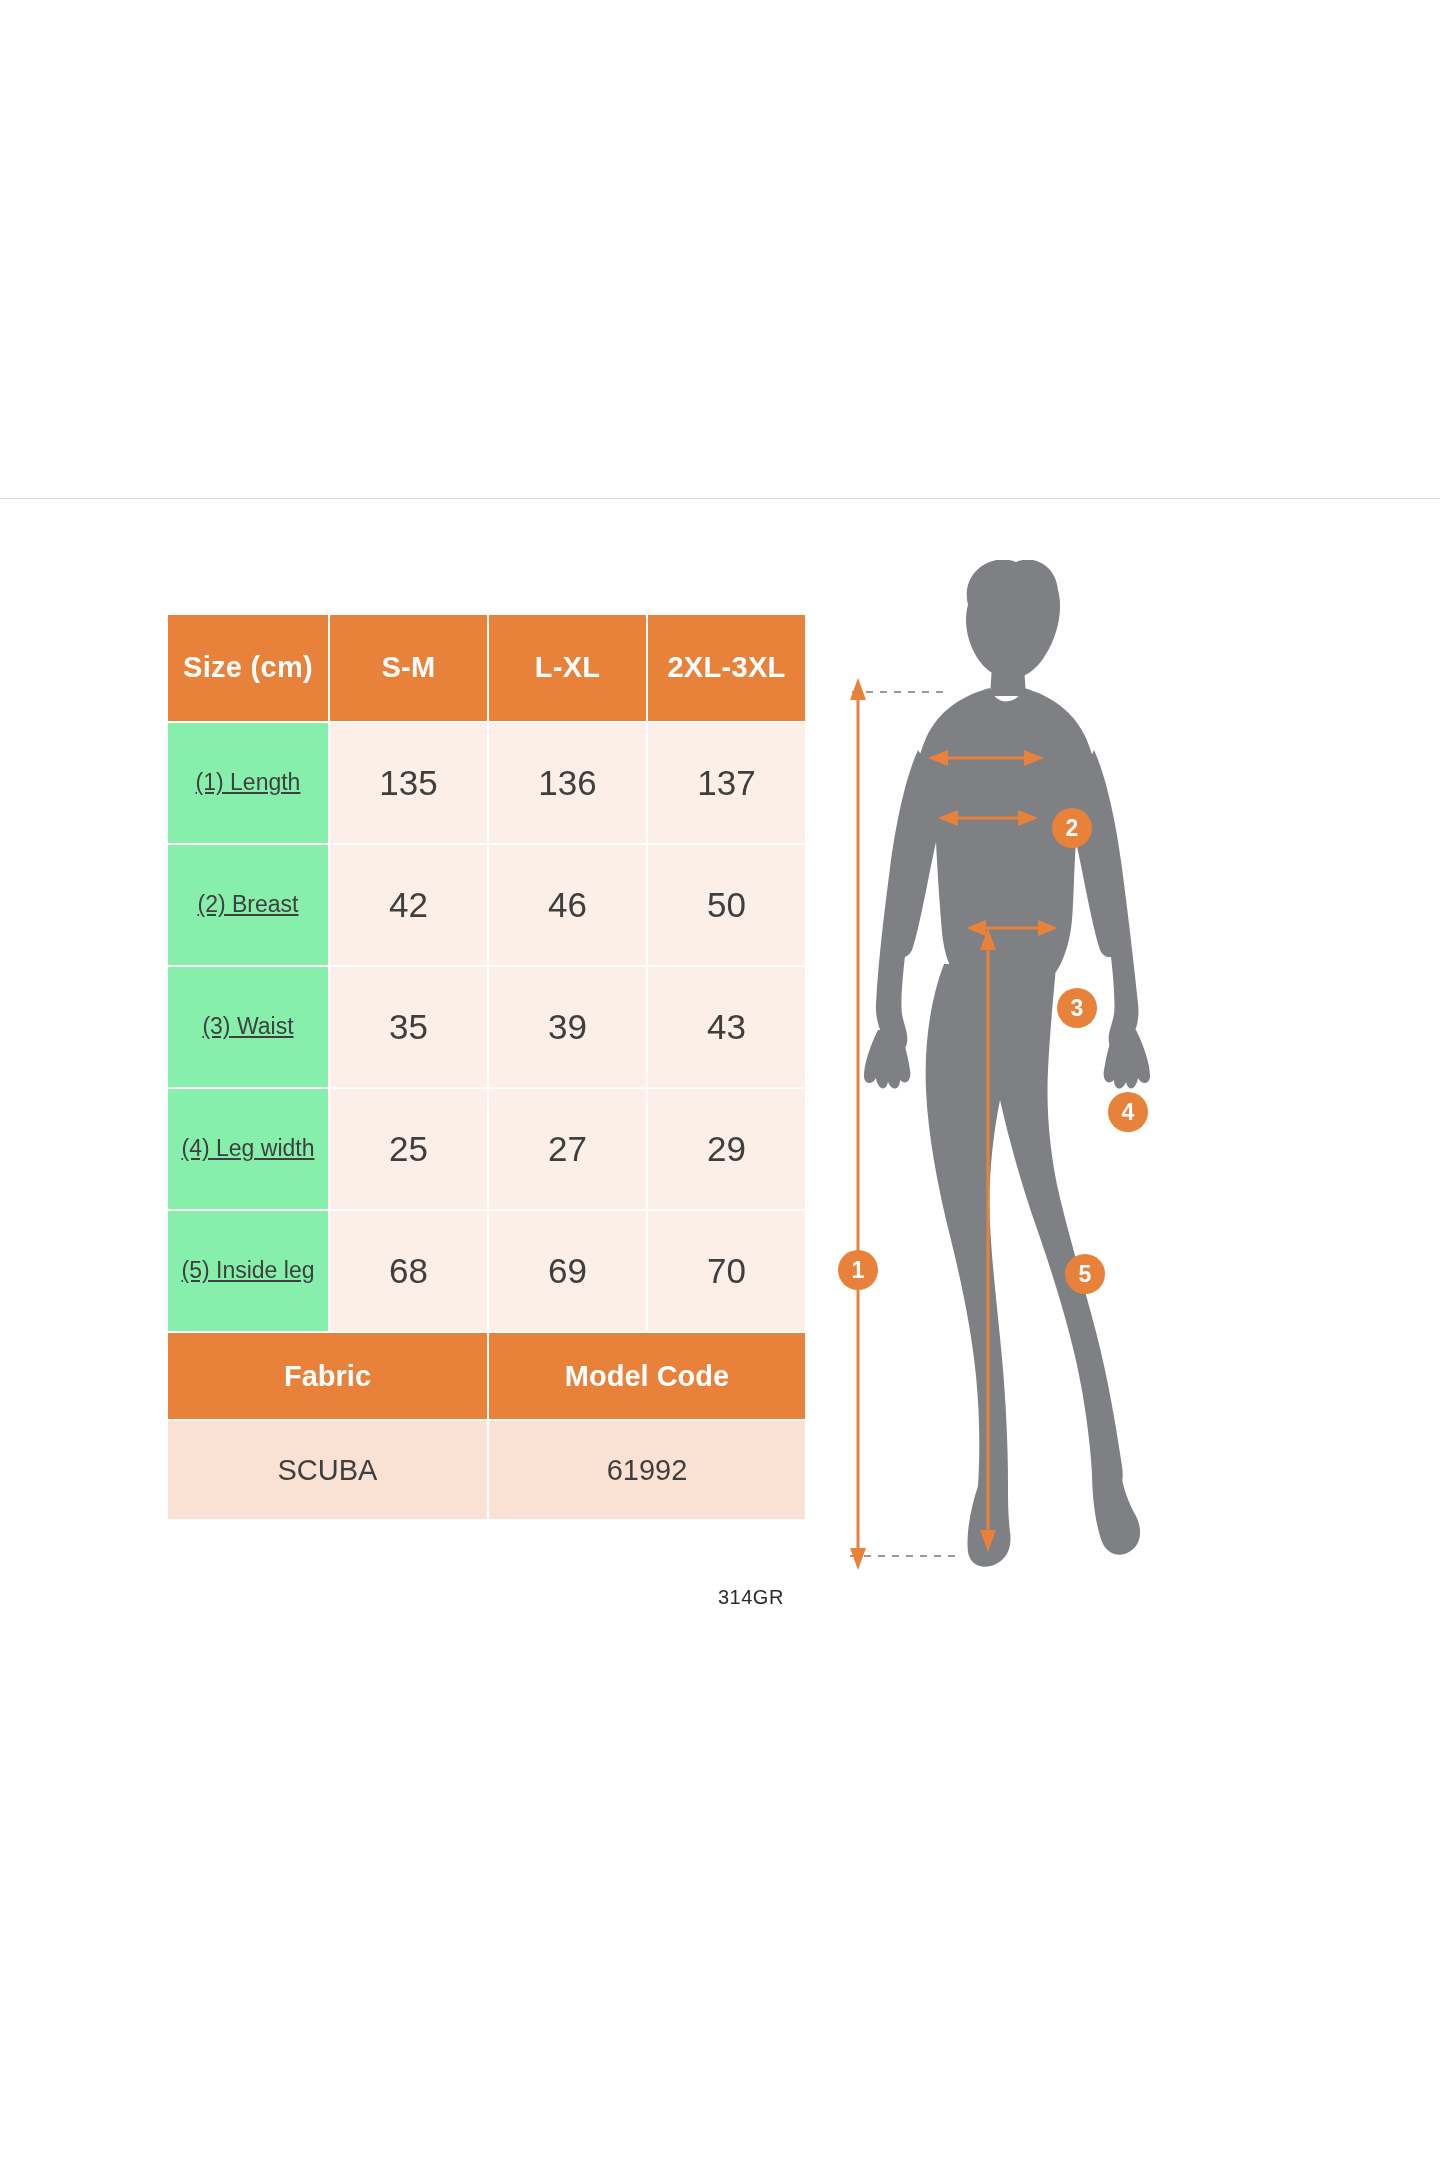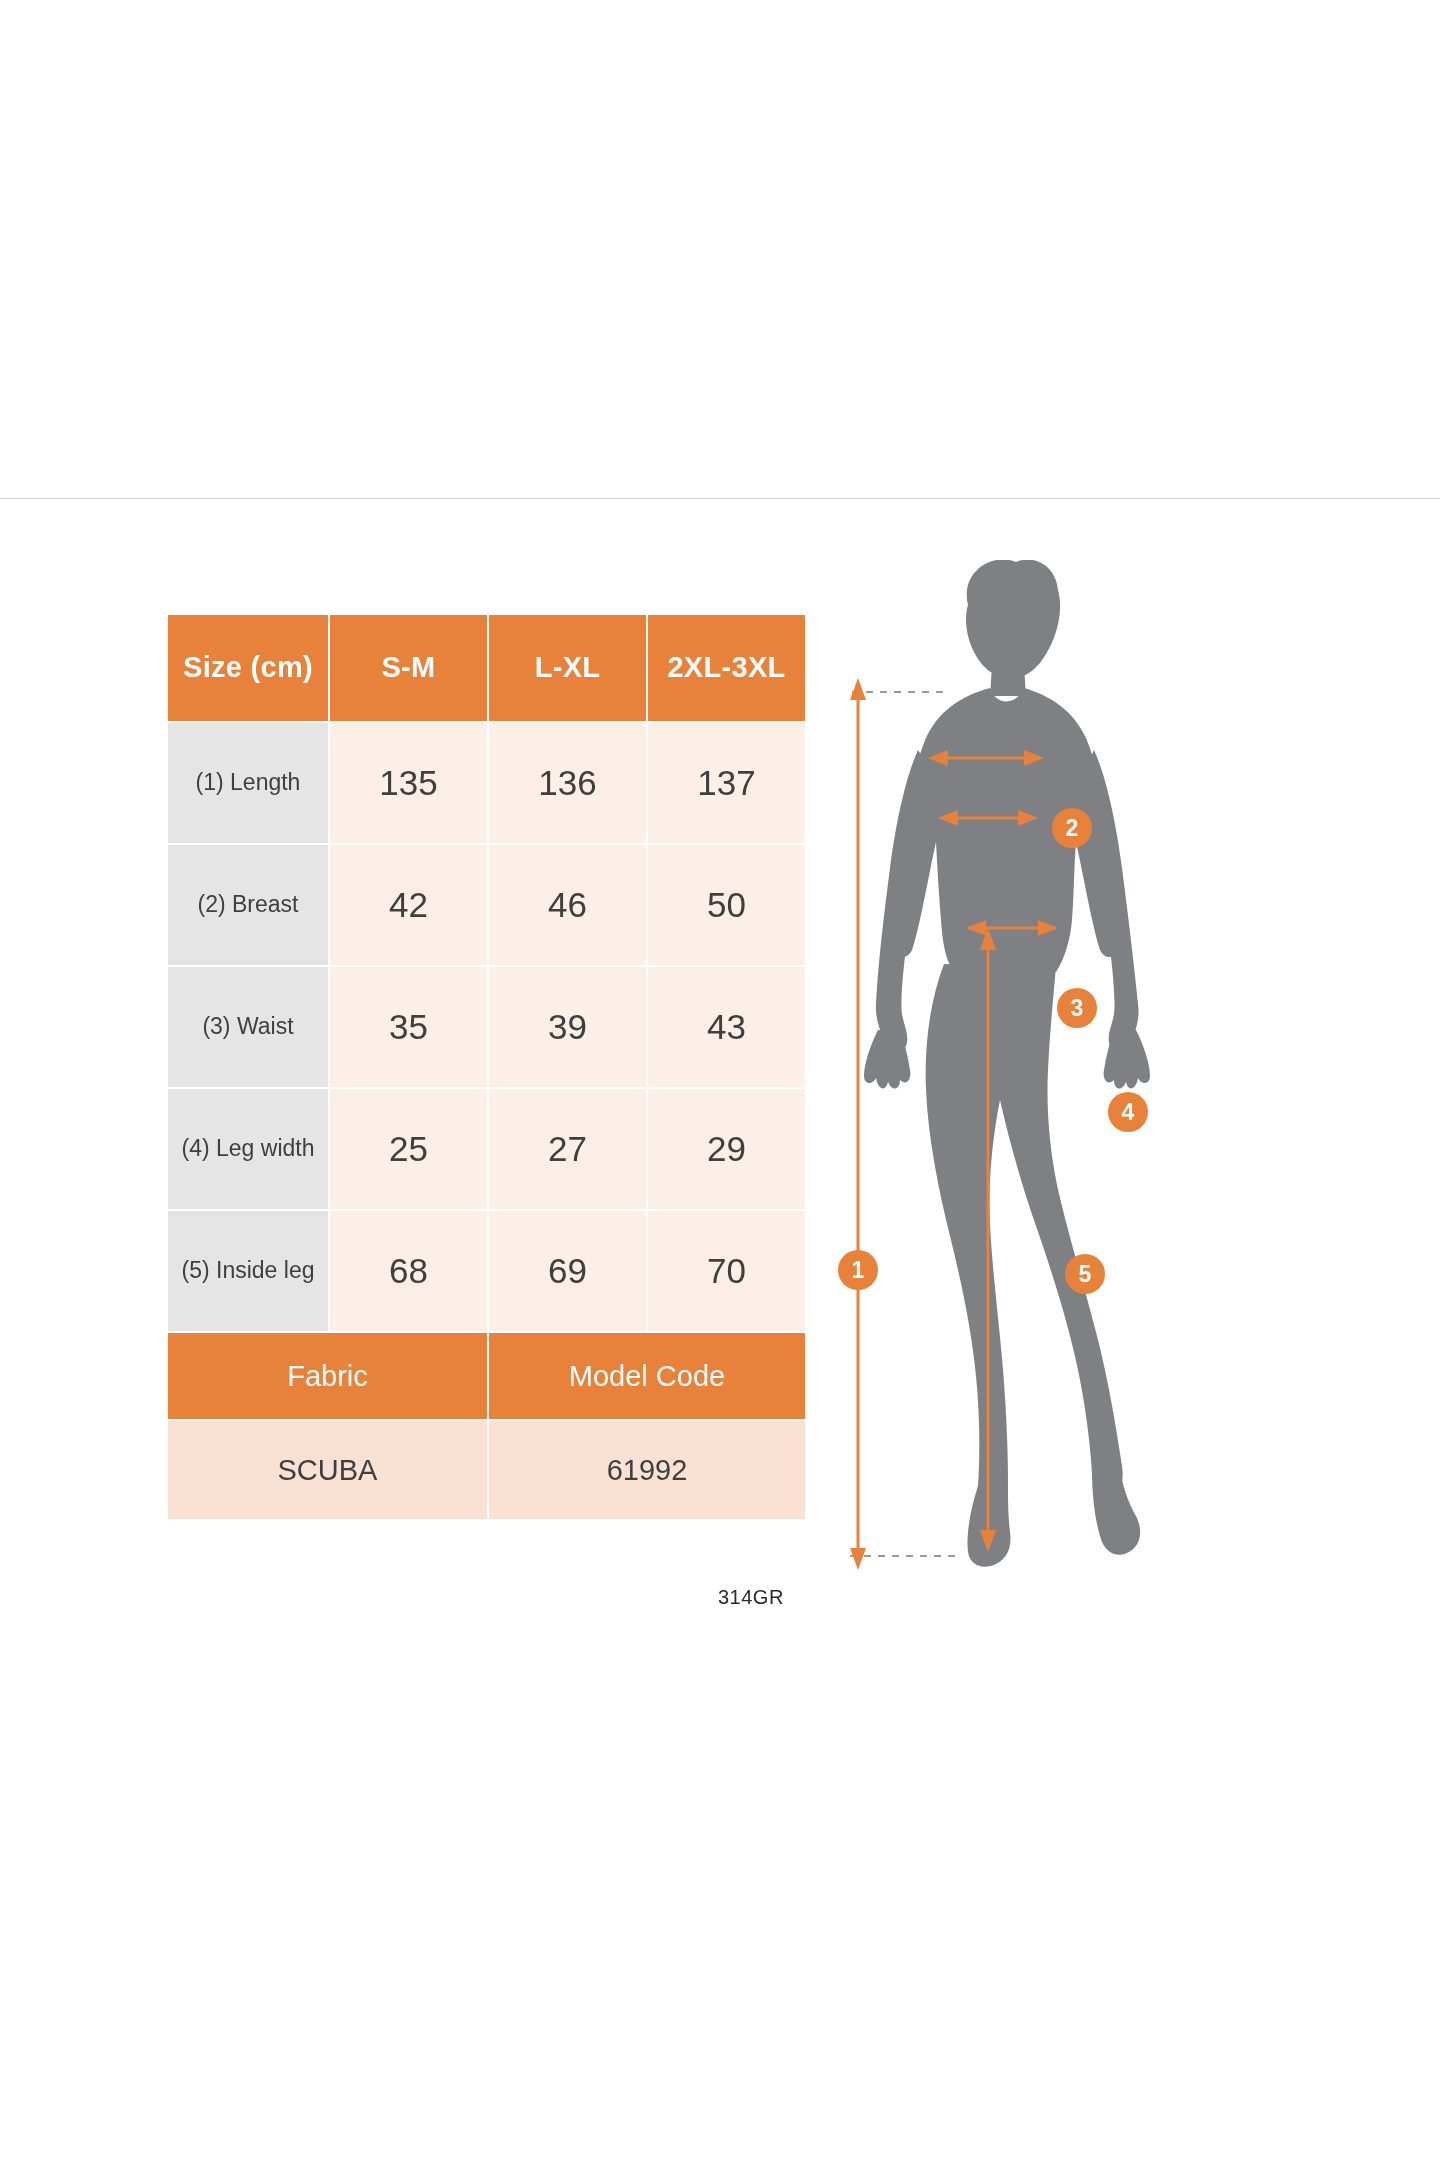--- a/index.html
+++ b/index.html
@@ -50,40 +50,41 @@
     color: #ffffff;
     font-size: 29px;
     height: 104px;
     line-height: 1.15;
     letter-spacing: 0.3px;
   }
   .col-label { width: 158px; }
   .col-val   { width: 155px; margin-left: 6px; }
 
   .size-table tbody td.rowlabel {
-    background: #e5e5e5;
+    background: #86efac;
     font-size: 23px;
     font-weight: normal;
     color: #3f3f3f;
     line-height: 1.2;
     padding: 6px 4px;
+    text-decoration: underline;
   }
   .size-table tbody td.value {
     background: #fcefe8;
     font-size: 35px;
     font-weight: normal;
     color: #3f3f3f;
     height: 118px;
   }
   .fabric-head td {
     background: #e8813a;
     color: #ffffff;
     font-size: 29px;
     height: 84px;
-    font-weight: normal;
+    font-weight: bold;
   }
   .fabric-body td {
     background: #f9e2d4;
     color: #3f3f3f;
     font-size: 29px;
     height: 96px;
     font-weight: normal;
   }
   .model-code-note {
     position: absolute;

